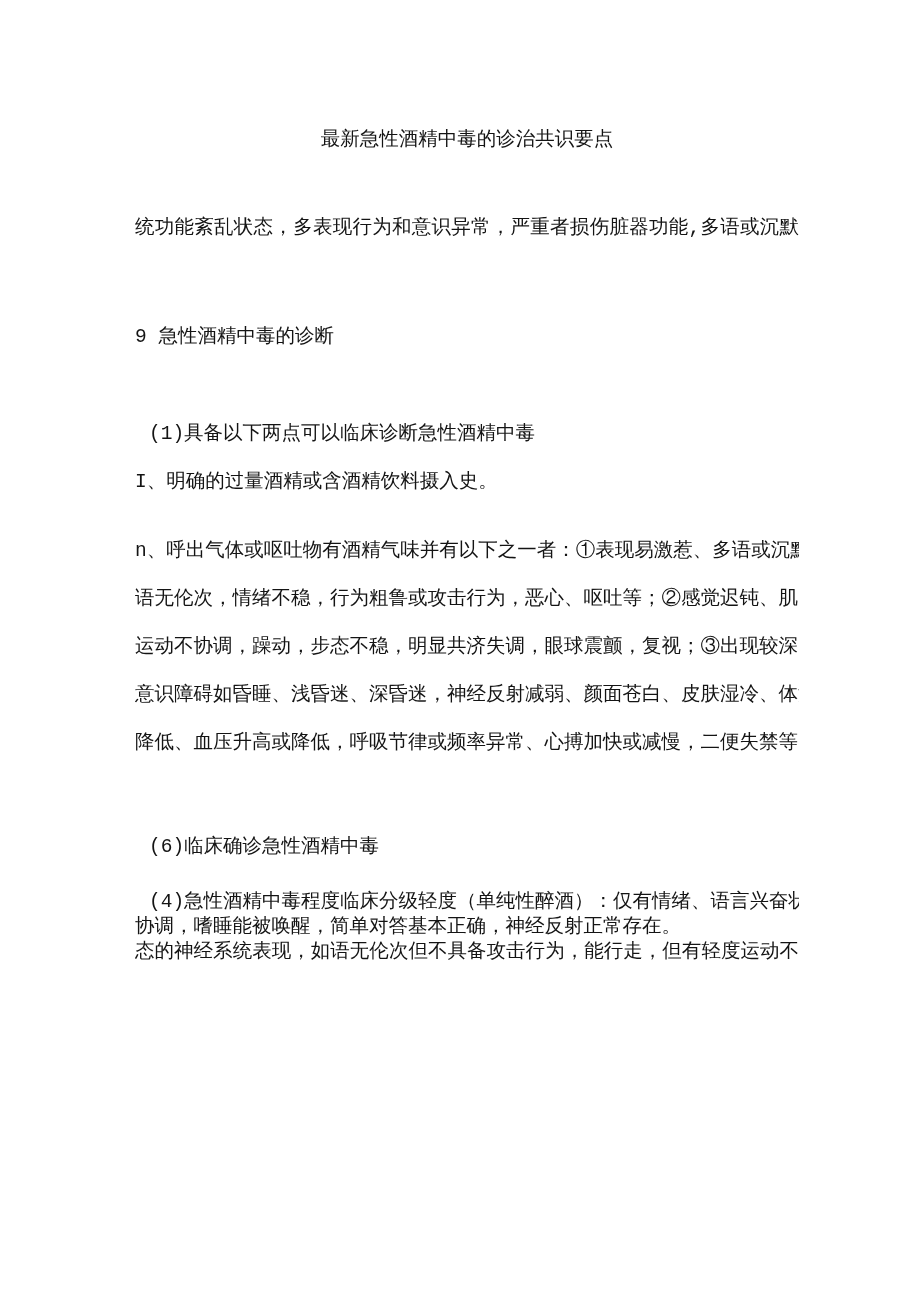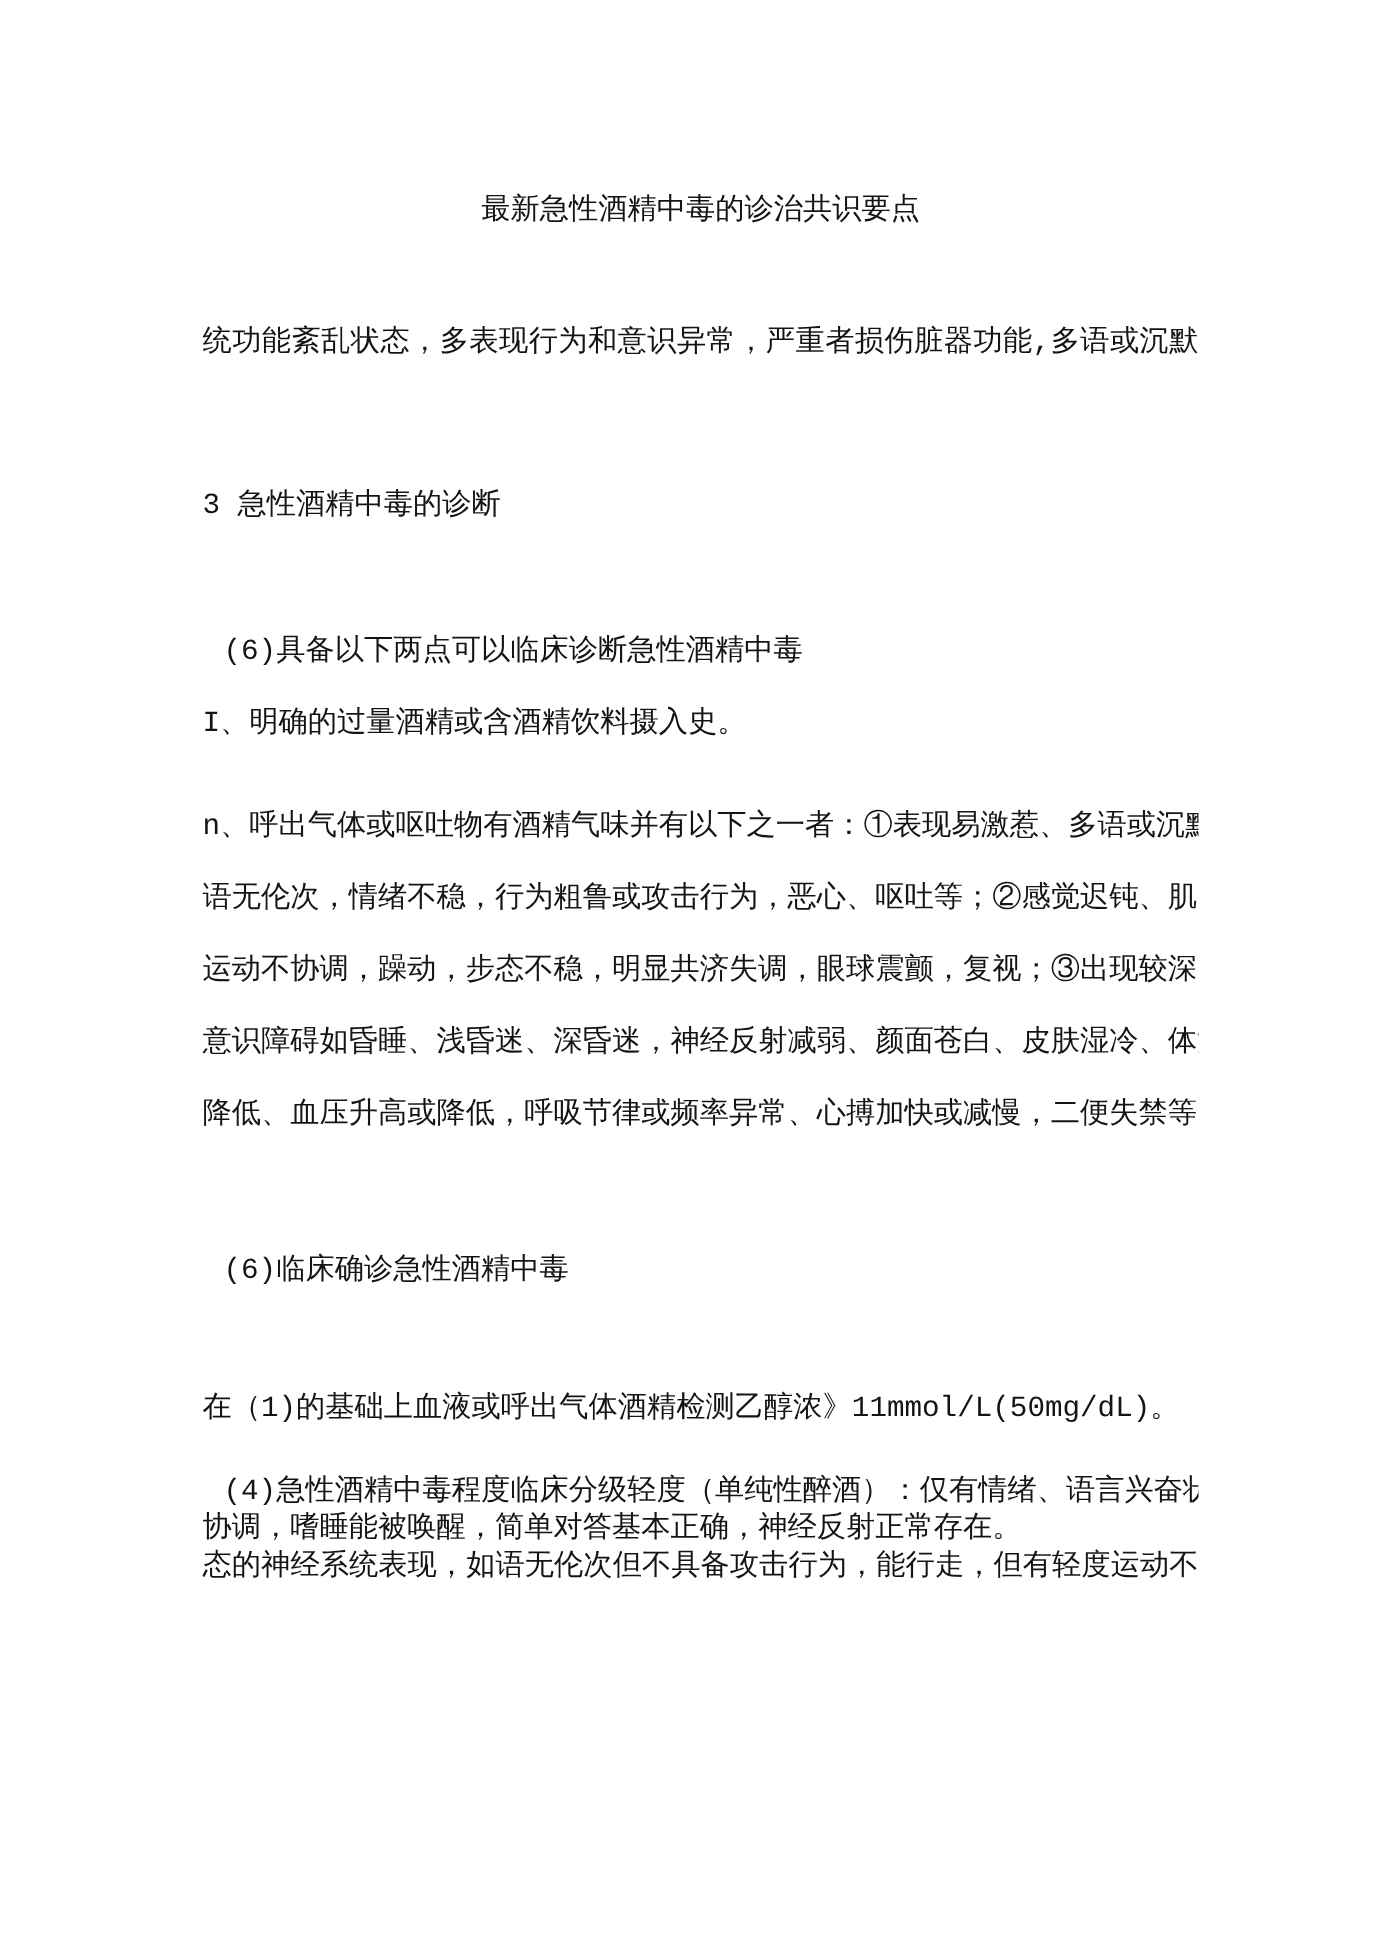--- a/index.html
+++ b/index.html
@@ -53,43 +53,40 @@
 <div class="page">
   <div class="content">
 
     <div class="title">最新急性酒精中毒的诊治共识要点</div>
 
     <div class="block dbl b-intro">
       <div class="line jl">统功能紊乱状态，多表现行为和意识异常，严重者损伤脏器功能,多语或沉默</div>
     </div>
 
     <div class="block dbl b-h1">
-      <div class="line ll">3 急性酒精中毒的诊断</div>
+      <div class="line ll">9 急性酒精中毒的诊断</div>
     </div>
 
     <div class="block dbl b-item1">
-      <div class="line ll indent">(6)具备以下两点可以临床诊断急性酒精中毒</div>
+      <div class="line ll indent">(1)具备以下两点可以临床诊断急性酒精中毒</div>
       <div class="line ll">I、明确的过量酒精或含酒精饮料摄入史。</div>
     </div>
 
     <div class="block dbl b-pt2">
       <div class="line jl">n、呼出气体或呕吐物有酒精气味并有以下之一者：①表现易激惹、多语或沉默、</div>
       <div class="line jl">语无伦次，情绪不稳，行为粗鲁或攻击行为，恶心、呕吐等；②感觉迟钝、肌肉</div>
       <div class="line jl">运动不协调，躁动，步态不稳，明显共济失调，眼球震颤，复视；③出现较深的</div>
       <div class="line jl">意识障碍如昏睡、浅昏迷、深昏迷，神经反射减弱、颜面苍白、皮肤湿冷、体温</div>
       <div class="line ll">降低、血压升高或降低，呼吸节律或频率异常、心搏加快或减慢，二便失禁等。</div>
     </div>
 
     <div class="block dbl b-item2">
       <div class="line ll indent">(6)临床确诊急性酒精中毒</div>
     </div>
 
-    <div class="block dbl b-item2body">
-      <div class="line ll">在（1)的基础上血液或呼出气体酒精检测乙醇浓》11mmol/L(50mg/dL)。</div>
-    </div>
 
     <div class="block sgl b-item3">
       <div class="line jl indent">(4)急性酒精中毒程度临床分级轻度（单纯性醉酒）：仅有情绪、语言兴奋状</div>
       <div class="line ll">协调，嗜睡能被唤醒，简单对答基本正确，神经反射正常存在。</div>
       <div class="line jl">态的神经系统表现，如语无伦次但不具备攻击行为，能行走，但有轻度运动不</div>
     </div>
 
   </div>
 </div>
 

